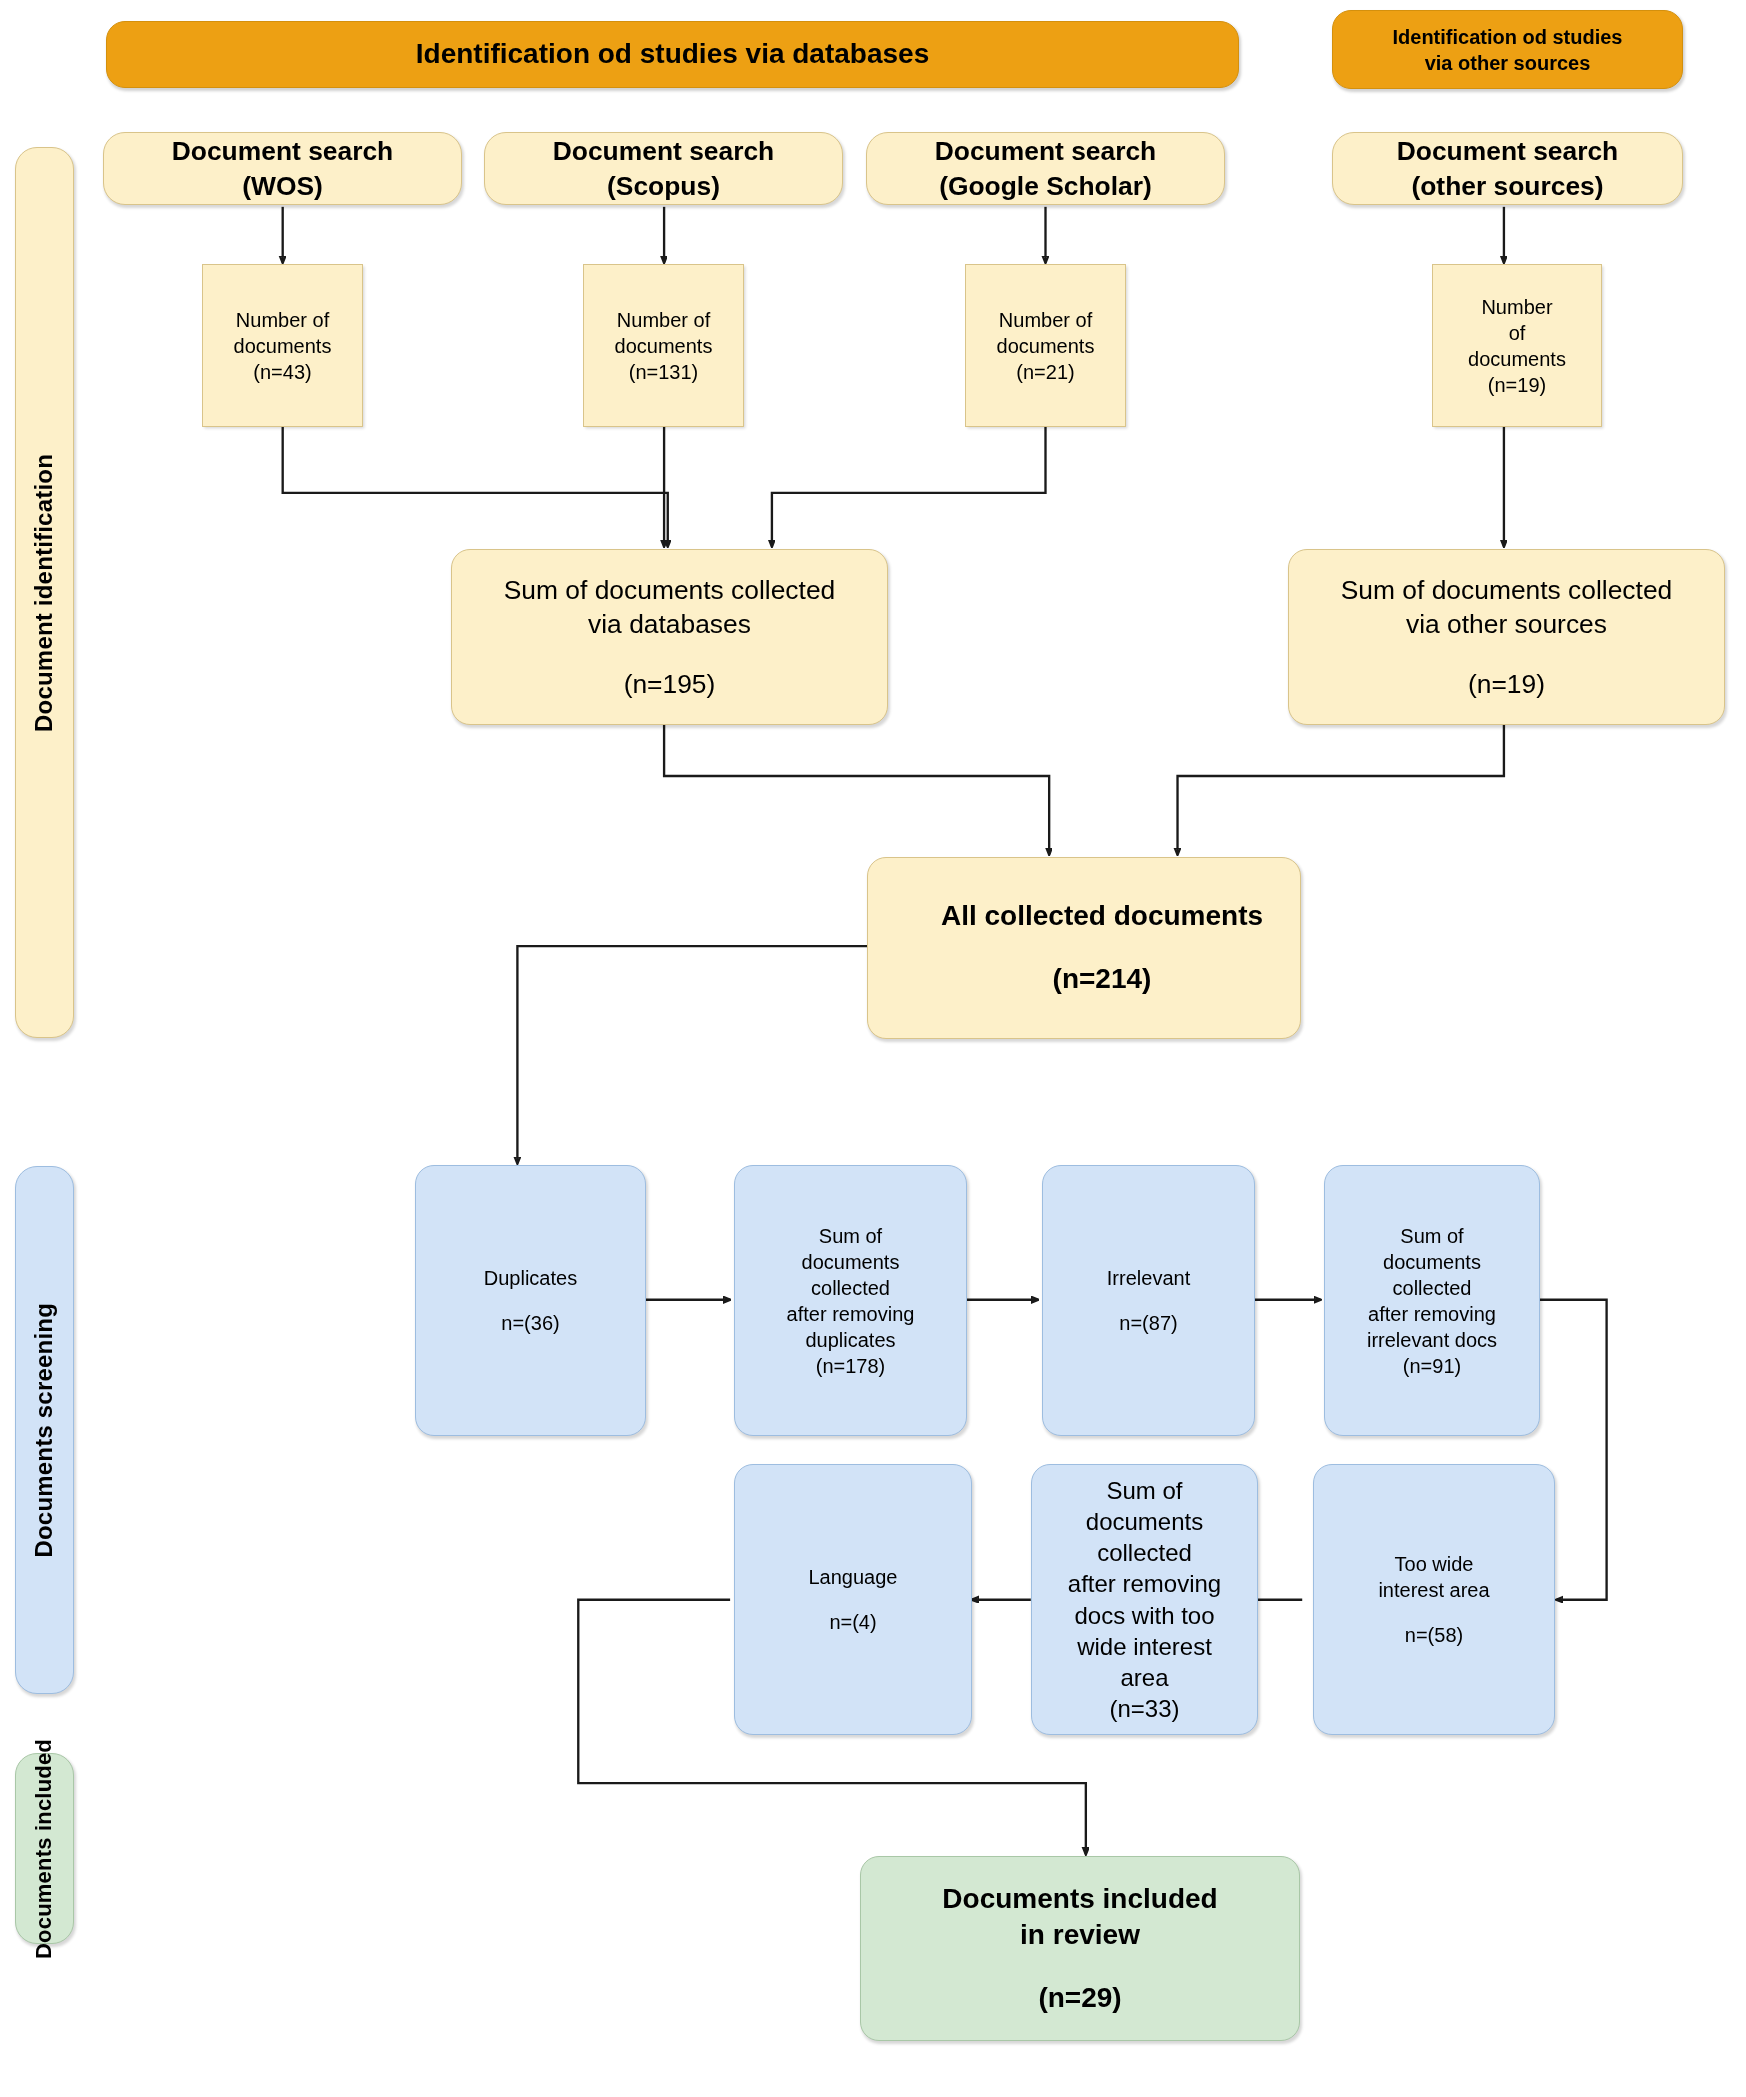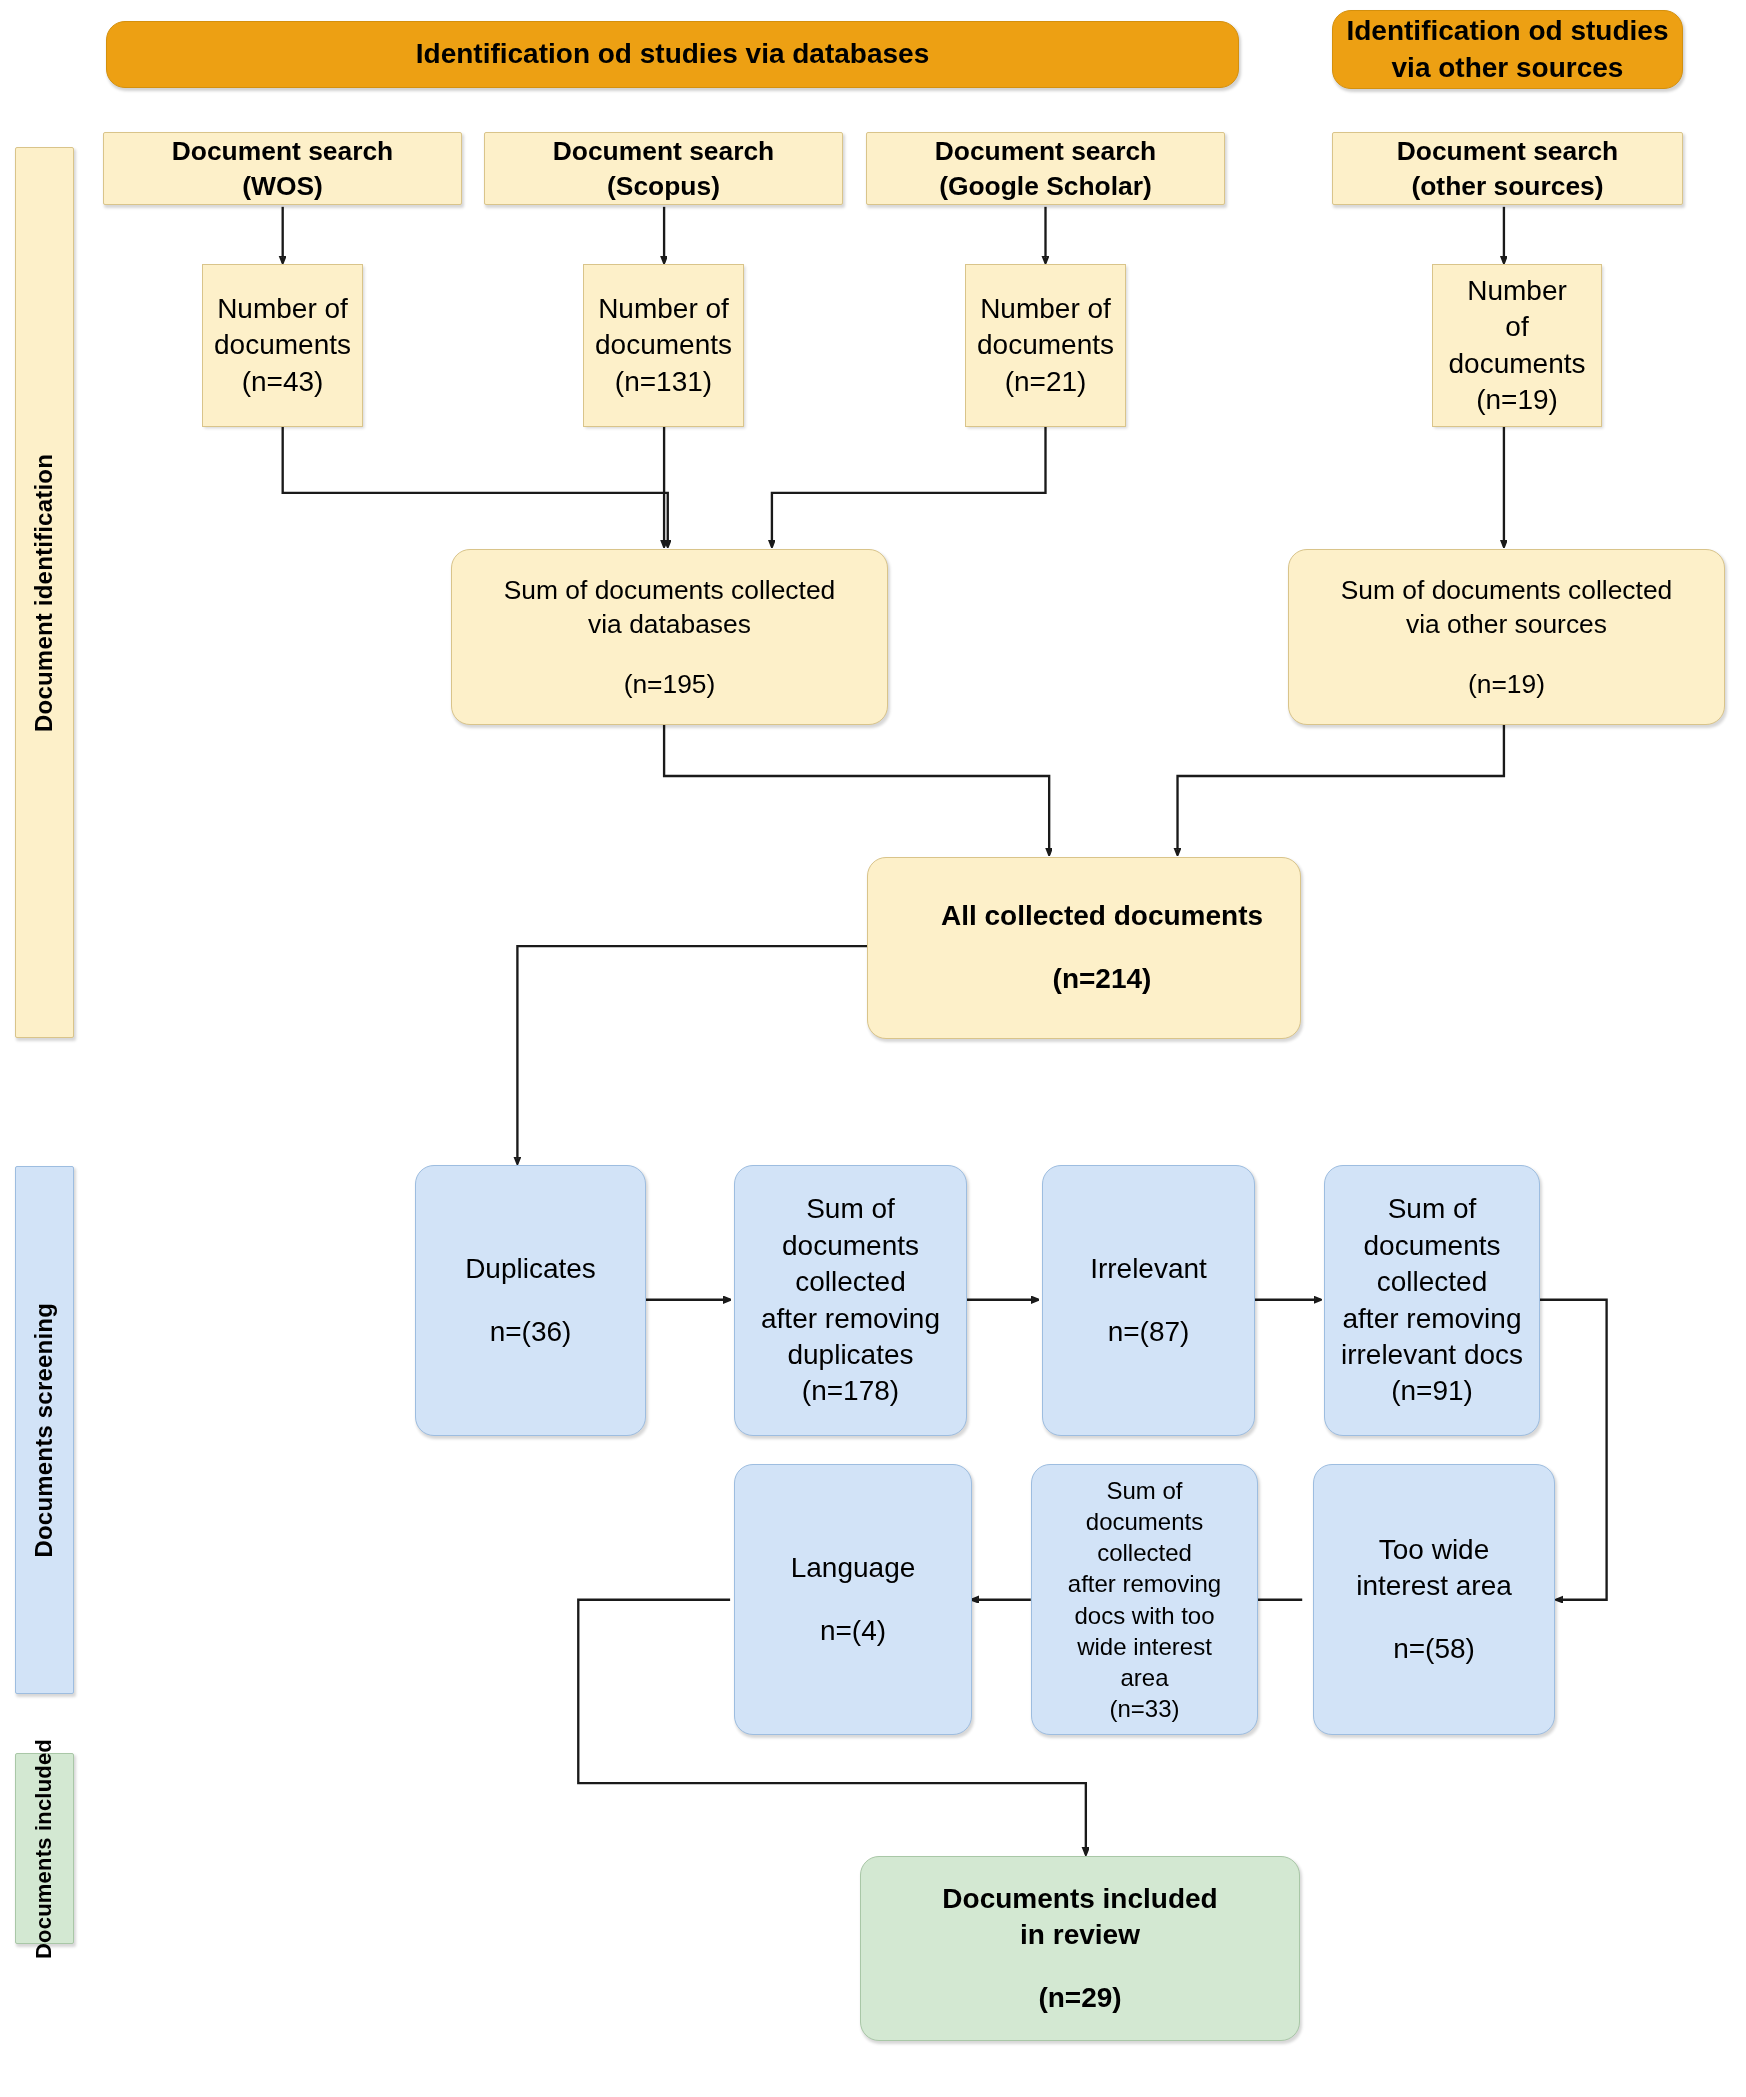--- a/index.html
+++ b/index.html
@@ -40,27 +40,27 @@
     border:1.2px solid #9dbde0;
     box-shadow:1.5px 2.2px 2.9px rgba(0,0,0,.16);
   }
   .green{
     background:#d3e8d2;
     border:1.2px solid #a9c7a7;
     box-shadow:1.5px 2.2px 2.9px rgba(0,0,0,.16);
   }
 
   .r-lg{border-radius:19px;}
-  .r-md{border-radius:2px;}
+  .r-md{border-radius:22px;}
   .r-sq{border-radius:0;}
 
   .bold{font-weight:bold;}
   .f38{font-size:28px;}
   .f36{font-size:26.4px;}
-  .f34{font-size:28px;}
+  .f34{font-size:20px;}
   .f33{font-size:24px;}
   .f30{font-size:22px;}
 
   
   .rail{
     position:absolute;box-sizing:border-box;
     display:flex;align-items:center;justify-content:center;
     z-index:2;
   }
   .rail .vtxt{

